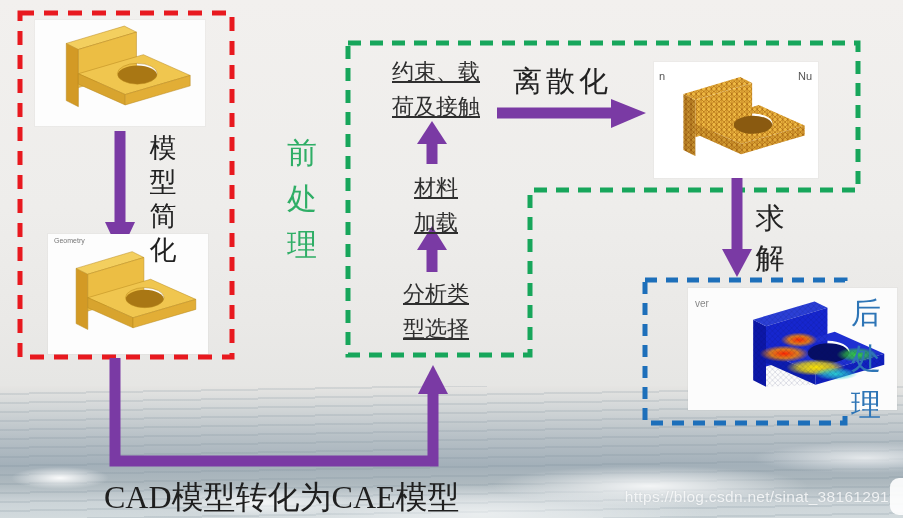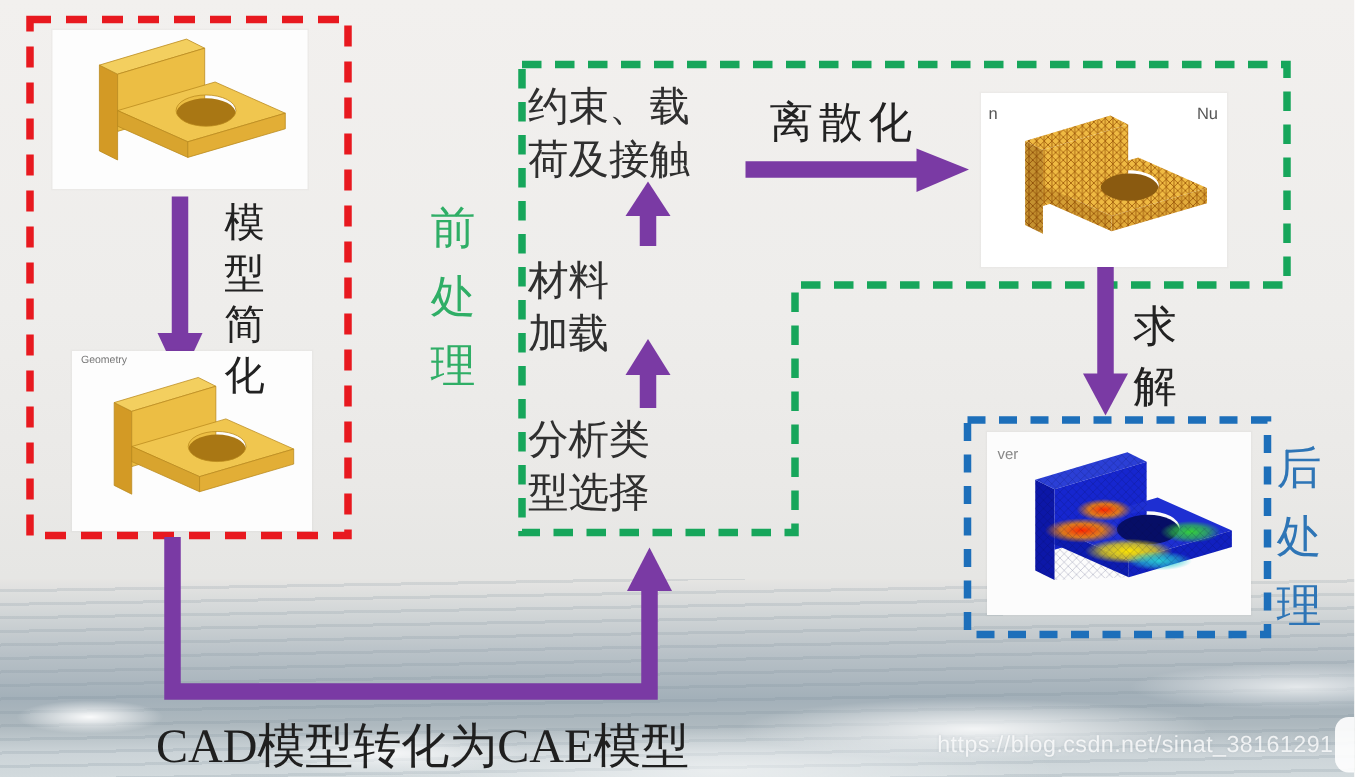--- a/index.html
+++ b/index.html
@@ -16,21 +16,21 @@
       radial-gradient(70px 16px at 60px 92px, rgba(255,255,255,.95), rgba(255,255,255,0) 70%),
       radial-gradient(130px 22px at 260px 116px, rgba(255,255,255,.8), rgba(255,255,255,0) 70%),
       radial-gradient(220px 28px at 650px 100px, rgba(255,255,255,.85), rgba(255,255,255,0) 72%),
       radial-gradient(160px 22px at 865px 72px, rgba(255,255,255,.7), rgba(255,255,255,0) 70%),
       radial-gradient(300px 40px at 480px 128px, rgba(255,255,255,.55), rgba(255,255,255,0) 75%),
       repeating-linear-gradient(179deg, rgba(255,255,255,0) 0 7px, rgba(120,138,150,.18) 7px 9px),
       linear-gradient(180deg,#e6e5e3 0%,#d3d7d8 16%,#b8c1c7 38%,#a3b0b9 60%,#aeb9bf 74%,#ccd4d8 88%,#d2dadd 100%);
   }
   .txt{color:#222;white-space:pre-line;z-index:3;}
   .vtext{text-align:center;}
-  .flow-step{left:352px;width:168px;text-align:left;font-size:27px;line-height:35px;color:#2f2f2f;z-index:3;}
+  .flow-step{left:352px;width:168px;text-align:center;font-size:22px;line-height:35px;color:#2f2f2f;z-index:3;text-decoration:underline;}
   .panel{background:#fdfdfd;z-index:2;box-shadow:0 0 0 1px rgba(0,0,0,0.02);}
   .tiny-cap{position:absolute;font-family:"Liberation Sans","DejaVu Sans",sans-serif;color:#777;z-index:3;}
   .wires{left:0;top:0;z-index:1;}
   .watermark{
     right:14px;top:488px;font-family:"Liberation Sans","DejaVu Sans",sans-serif;
     font-size:15.5px;color:rgba(255,255,255,0.78);z-index:4;letter-spacing:.3px;
     text-shadow:0 0 2px rgba(150,160,170,.35);
   }
   .scroll-nub{
     right:0;top:478px;width:13px;height:37px;background:rgba(255,255,255,.9);
@@ -112,21 +112,21 @@
         <ellipse cx="112" cy="64.5" rx="23" ry="12" fill="#8a5a10"></ellipse>
         <path d="M44 62 L119 40 L173 64 L98 86 Z M135 62 a23 12 0 1 0 -46 0 a23 12 0 1 0 46 0 Z" fill="url(#pm)" fill-rule="evenodd"></path>
         <polygon points="44,62 98,86 98,98 44,74" fill="url(#pm)"></polygon>
         <polygon points="44,62 98,86 98,98 44,74" fill="rgba(120,60,0,.22)"></polygon>
         <polygon points="98,86 173,64 173,76 98,98" fill="url(#pm)"></polygon>
         <polygon points="98,86 173,64 173,76 98,98" fill="rgba(120,60,0,.12)"></polygon>
       </g>
     </svg>
   </div>
 
-  <div class="abs panel" style="left:658px;top:288px;width:176px;height:122px;background:#fcfcfc;">
+  <div class="abs panel" style="left:688px;top:288px;width:176px;height:122px;background:#fcfcfc;padding-left:33px;">
     <span class="tiny-cap" style="left:7px;top:10px;font-size:10px;color:#888;">ver</span>
     <svg width="170" height="110" viewBox="0 0 184 120" style="margin:7px 0 0 4px;">
       <defs>
         <pattern id="pb" width="6" height="6" patternUnits="userSpaceOnUse">
           <path d="M0 0L6 6M6 0L0 6" stroke="rgba(5,10,70,.45)" stroke-width="0.6" fill="none"></path>
         </pattern>
         <radialGradient id="fr1">
           <stop offset="0%" stop-color="#ff2600"></stop>
           <stop offset="55%" stop-color="#ff8800" stop-opacity="0.85"></stop>
           <stop offset="100%" stop-color="#ff8800" stop-opacity="0"></stop>

